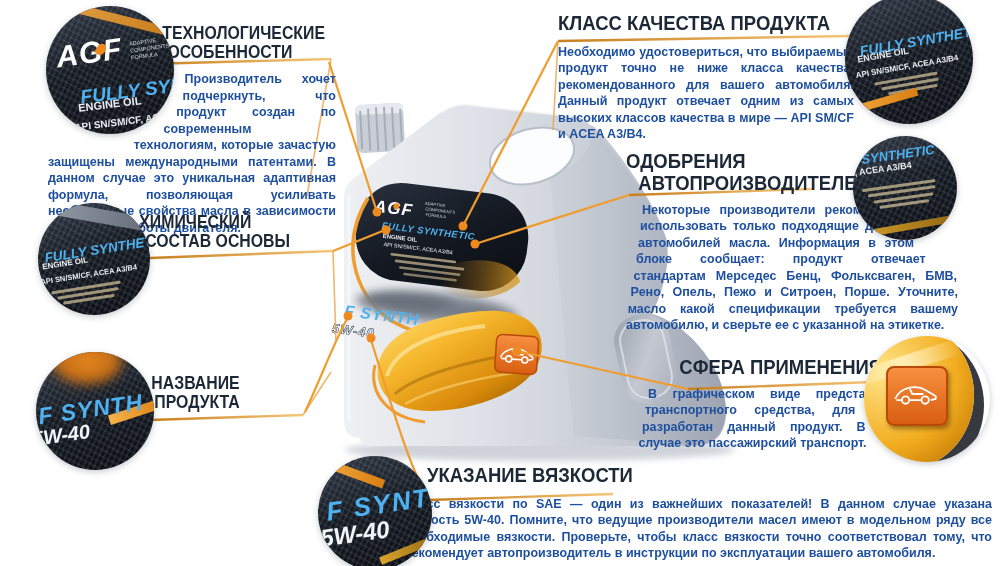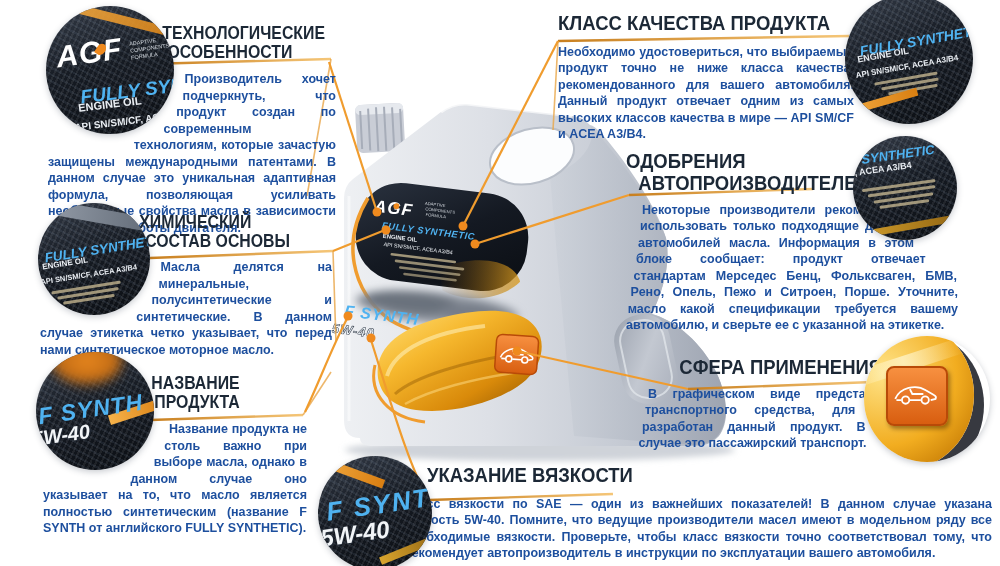--- a/index.html
+++ b/index.html
@@ -208,30 +208,28 @@
     </div>
     <p style="margin-top:10px;">Производитель хочет подчеркнуть, что продукт создан по современным технологиям, которые зачастую защищены международными патентами. В данном случае это уникальная адаптивная формула, позволяющая усиливать необходимые свойства масла в зависимости от режимов работы двигателя.</p>
   </div>
 
   <div class="tblock" style="left:40px;top:203px;width:292px;">
     <div class="float-circ" style="width:112px;height:112px;"></div>
     <div class="hd hd-l" style="padding-top:10px;">
       <div>ХИМИЧЕСКИЙ</div>
       <div>СОСТАВ ОСНОВЫ</div>
     </div>
-    <p style="margin-top:9px;">Масла делятся на минеральные, полусинтетические и синтетические. В данном случае этикетка четко указывает, что перед нами синтетическое моторное масло.</p>
   </div>
 
   <div class="tblock" style="left:43px;top:352px;width:264px;">
     <div class="float-circ" style="width:118px;height:118px;"></div>
     <div class="hd hd-l" style="padding-top:22px;">
       <div>НАЗВАНИЕ</div>
       <div>ПРОДУКТА</div>
     </div>
-    <p style="margin-top:10px;">Название продукта не столь важно при выборе масла, однако в данном случае оно указывает на то, что масло является полностью синтетическим (название F SYNTH от английского FULLY SYNTHETIC).</p>
   </div>
 
   <div class="tblock" style="left:558px;top:12px;width:296px;">
     <div class="hd hd-r">КЛАСС КАЧЕСТВА ПРОДУКТА</div>
     <p style="margin-top:10px;">Необходимо удостовериться, что выбираемый продукт точно не ниже класса качества, рекомендованного для вашего автомобиля. Данный продукт отвечает одним из самых высоких классов качества в мире — API SM/CF и ACEA A3/B4.</p>
   </div>
 
   <div class="tblock" style="left:626px;top:150px;width:332px;">
     <div class="hd hd-r">
       <div>ОДОБРЕНИЯ</div>

